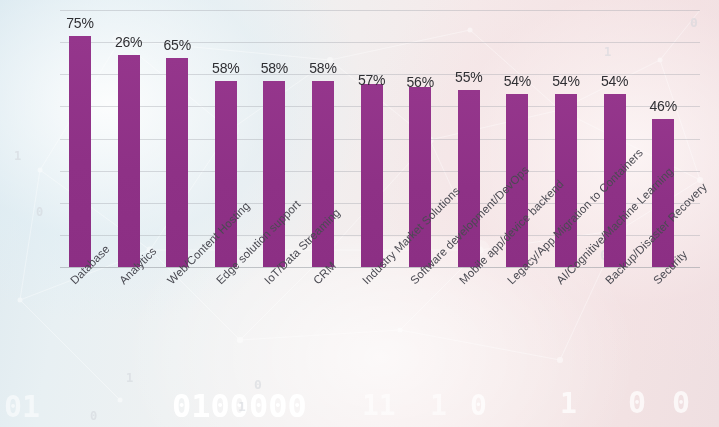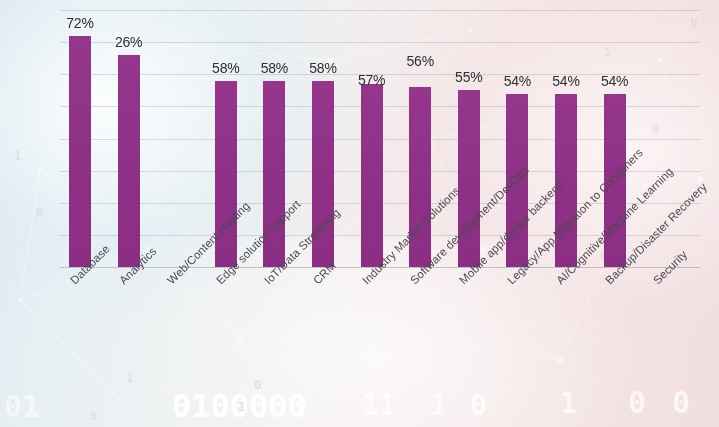--- a/index.html
+++ b/index.html
@@ -178,61 +178,69 @@
         <div class="gridline" style="top: 128.5px;"></div>
         <div class="gridline" style="top: 160.625px;"></div>
         <div class="gridline" style="top: 192.75px;"></div>
         <div class="gridline" style="top: 224.875px;"></div>
         <div class="gridline axis-base" style="top: 257px;"></div>
       </div>
     <div id="y-axis"></div>
     <div id="bars">
         <div class="bar-group" style="left: 9px; width: 22px; height: 257px;">
           <div class="bar" style="height: 231.3px; background: linear-gradient(rgb(149, 54, 140) 0%, rgb(142, 49, 134) 55%, rgb(140, 47, 132) 100%);"></div>
-          <div class="bar-value" style="bottom: 236.3px;">72%</div>
+          <div class="bar-value" style="bottom: 236.3px;">75%</div>
         </div>
         <div class="bar-group" style="left: 57.6px; width: 22px; height: 257px;">
           <div class="bar" style="height: 212.025px; background: linear-gradient(rgb(149, 54, 140) 0%, rgb(142, 49, 134) 55%, rgb(140, 47, 132) 100%);"></div>
           <div class="bar-value" style="bottom: 217.025px;">26%</div>
         </div>
+        <div class="bar-group" style="left: 106.2px; width: 22px; height: 257px;">
+          <div class="bar" style="height: 208.812px; background: linear-gradient(rgb(149, 54, 140) 0%, rgb(142, 49, 134) 55%, rgb(140, 47, 132) 100%);"></div>
+          <div class="bar-value" style="bottom: 213.812px;">65%</div>
+        </div>
         <div class="bar-group" style="left: 154.8px; width: 22px; height: 257px;">
           <div class="bar" style="height: 186.325px; background: linear-gradient(rgb(149, 54, 140) 0%, rgb(142, 49, 134) 55%, rgb(140, 47, 132) 100%);"></div>
           <div class="bar-value" style="bottom: 191.325px;">58%</div>
         </div>
         <div class="bar-group" style="left: 203.4px; width: 22px; height: 257px;">
           <div class="bar" style="height: 186.325px; background: linear-gradient(rgb(149, 54, 140) 0%, rgb(142, 49, 134) 55%, rgb(140, 47, 132) 100%);"></div>
           <div class="bar-value" style="bottom: 191.325px;">58%</div>
         </div>
         <div class="bar-group" style="left: 252px; width: 22px; height: 257px;">
           <div class="bar" style="height: 186.325px; background: linear-gradient(rgb(149, 54, 140) 0%, rgb(142, 49, 134) 55%, rgb(140, 47, 132) 100%);"></div>
           <div class="bar-value" style="bottom: 191.325px;">58%</div>
         </div>
         <div class="bar-group" style="left: 300.6px; width: 22px; height: 257px;">
           <div class="bar" style="height: 183.112px; background: linear-gradient(rgb(149, 54, 140) 0%, rgb(142, 49, 134) 55%, rgb(140, 47, 132) 100%);"></div>
           <div class="bar-value" style="bottom: 179px;">57%</div>
         </div>
         <div class="bar-group" style="left: 349.2px; width: 22px; height: 257px;">
           <div class="bar" style="height: 179.9px; background: linear-gradient(rgb(149, 54, 140) 0%, rgb(142, 49, 134) 55%, rgb(140, 47, 132) 100%);"></div>
-          <div class="bar-value" style="bottom: 198px;">56%</div>
+          <div class="bar-value" style="bottom: 177px;">56%</div>
         </div>
         <div class="bar-group" style="left: 397.8px; width: 22px; height: 187px;">
           <div class="bar" style="height: 176.688px; background: linear-gradient(rgb(149, 54, 140) 0%, rgb(142, 49, 134) 55%, rgb(140, 47, 132) 100%);"></div>
           <div class="bar-value" style="bottom: 181.688px;">55%</div>
         </div>
         <div class="bar-group" style="left: 446.4px; width: 22px; height: 257px;">
           <div class="bar" style="height: 173.475px; background: linear-gradient(rgb(149, 54, 140) 0%, rgb(142, 49, 134) 55%, rgb(140, 47, 132) 100%);"></div>
           <div class="bar-value" style="bottom: 178.475px;">54%</div>
         </div>
         <div class="bar-group" style="left: 495px; width: 22px; height: 257px;">
           <div class="bar" style="height: 173.475px; background: linear-gradient(rgb(149, 54, 140) 0%, rgb(142, 49, 134) 55%, rgb(140, 47, 132) 100%);"></div>
           <div class="bar-value" style="bottom: 178.475px;">54%</div>
         </div>
         <div class="bar-group" style="left: 543.6px; width: 22px; height: 257px;">
           <div class="bar" style="height: 173.475px; background: linear-gradient(rgb(149, 54, 140) 0%, rgb(142, 49, 134) 55%, rgb(140, 47, 132) 100%);"></div>
           <div class="bar-value" style="bottom: 178.475px;">54%</div>
+        </div>
+        <div class="bar-group" style="left: 592.2px; width: 22px; height: 257px;">
+          <div class="bar" style="height: 147.775px; background: linear-gradient(rgb(149, 54, 140) 0%, rgb(142, 49, 134) 55%, rgb(140, 47, 132) 100%);"></div>
+          <div class="bar-value" style="bottom: 152.775px;">46%</div>
         </div>
       </div>
   </div>
 
   <div id="x-labels">
       <div class="x-label" style="left: 68px; top: 8px;">Database</div>
       <div class="x-label" style="left: 116.6px; top: 8px;">Analytics</div>
       <div class="x-label" style="left: 165.2px; top: 8px;">Web/Content Hosting</div>
       <div class="x-label" style="left: 213.8px; top: 8px;">Edge solution support</div>
       <div class="x-label" style="left: 262.4px; top: 8px;">IoT/Data Streaming</div>

